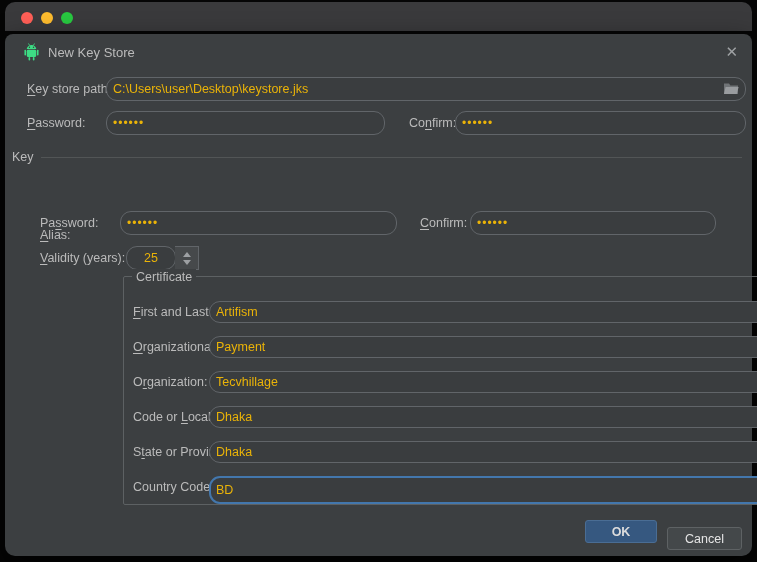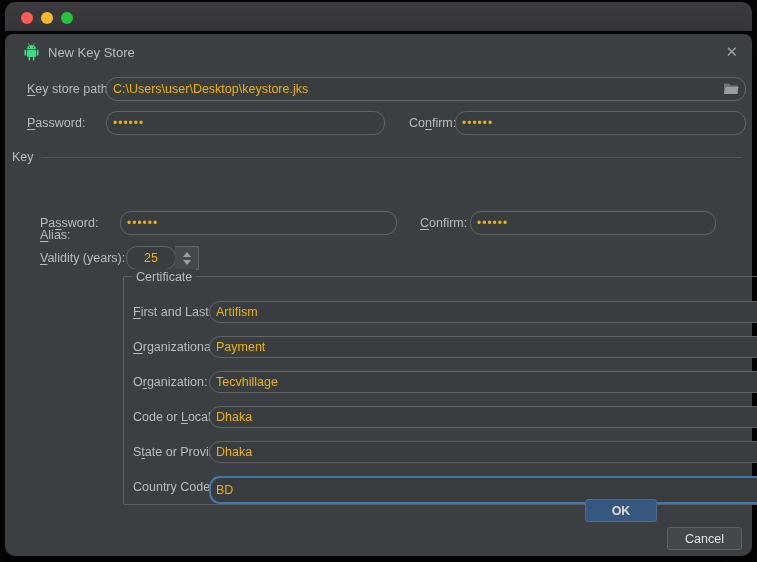--- a/index.html
+++ b/index.html
@@ -41,21 +41,21 @@
   .cert-legend{position:absolute;left:8px;top:-8px;background:#3c3f41;padding:0 4px;
                font-size:12.5px;color:#bbbbbb;line-height:16px;}
   .crow{position:absolute;left:9px;right:5px;height:22px;}
   .crow .lbl{left:0;top:0;line-height:22px;}
   .crow .inp{left:76px;right:0;top:0;height:22px;width:calc(100% - 76px);}
   .crow .inp.focused{border:2px solid #4377ad;padding:12px 5px;}
   
   .btn{position:absolute;box-sizing:border-box;height:23px;border-radius:3px;font-size:12.5px;
        font-family:"Liberation Sans", sans-serif;display:flex;align-items:center;justify-content:center;
        cursor:pointer;}
-  .btn-ok{left:580px;top:465px;width:72px;background:#365880;border:1px solid #4a6d94;
+  .btn-ok{left:580px;top:486px;width:72px;background:#365880;border:1px solid #4a6d94;
           color:#dcdcdc;font-weight:700;}
   .btn-cancel{left:662px;top:493px;width:75px;background:#44484a;border:1px solid #5e6264;color:#e5e5e5;}
 </style>
 </head>
 <body>
 
 <div id="canvas">
 
   <div class="titlebar">
     <div class="tl" style="left:16px;background:#ff5f57;"></div>

